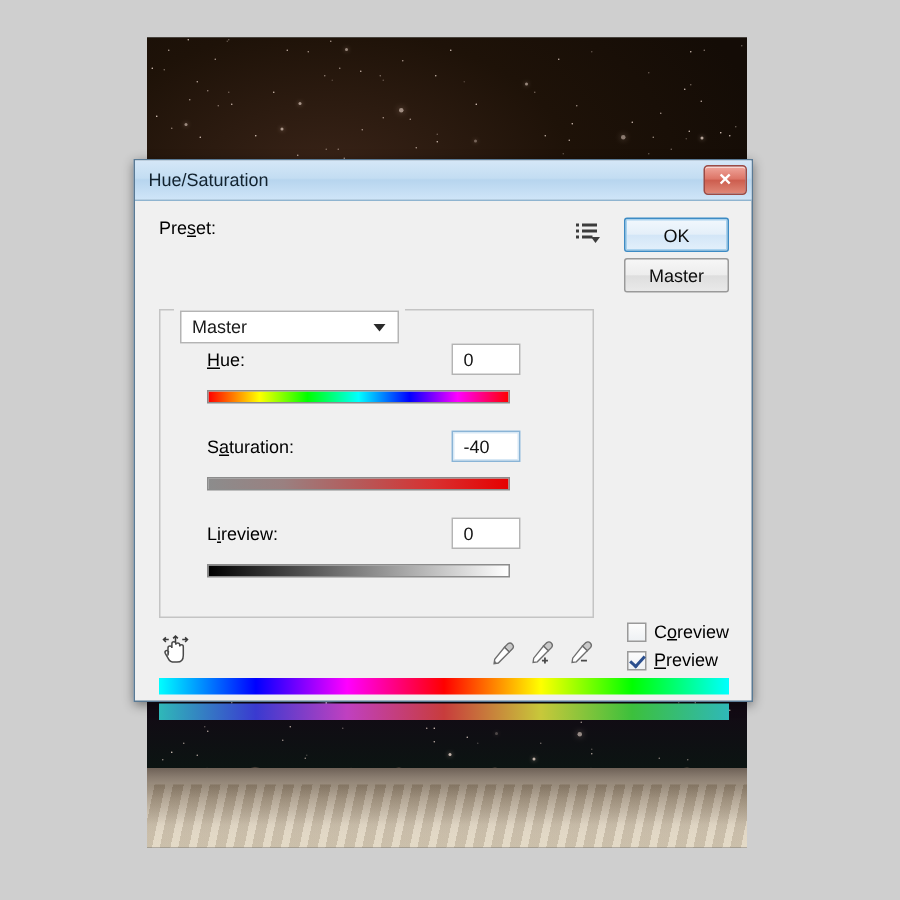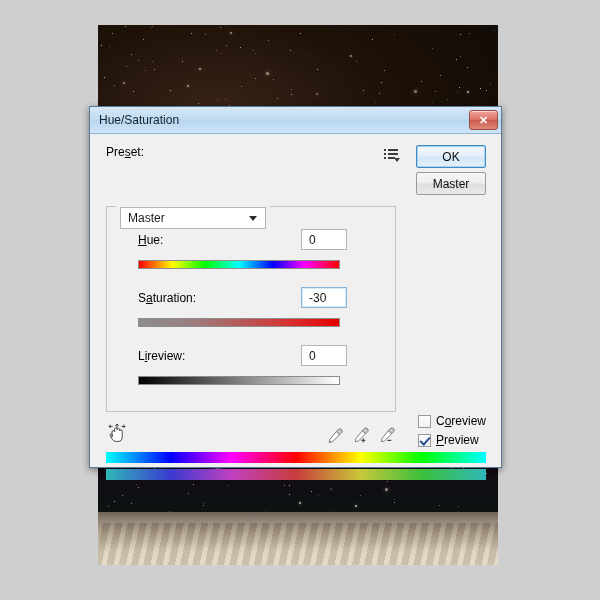--- a/index.html
+++ b/index.html
@@ -702,21 +702,21 @@
         <span class="cval">Master</span>
         <span class="arrow"></span>
       </div>
 
       <div id="sliders-host">
           <span class="slider-label" style="left: 48px; top: 99px;"><span></span><span class="u">H</span><span>ue:</span></span>
           <div class="numfield" style="left: 211px; top: 95px;">0</div>
           <div class="track" style="left: 48px; top: 126px; background: linear-gradient(90deg, rgb(255, 0, 0) 0%, rgb(255, 255, 0) 17%, rgb(0, 255, 0) 33%, rgb(0, 255, 255) 50%, rgb(0, 0, 255) 67%, rgb(255, 0, 255) 83%, rgb(255, 0, 0) 100%);"></div>
           <div class="thumb" style="left: 143px; top: 137px;"></div>
           <span class="slider-label" style="left: 48px; top: 157px;"><span>S</span><span class="u">a</span><span>turation:</span></span>
-          <div class="numfield focused" style="left: 211px; top: 153px;">-30</div>
+          <div class="numfield focused" style="left: 211px; top: 153px;">-40</div>
           <div class="track" style="left: 48px; top: 184px; background: linear-gradient(90deg, rgb(140, 140, 140) 0%, rgb(154, 128, 128) 25%, rgb(181, 90, 90) 50%, rgb(216, 48, 48) 75%, rgb(230, 0, 0) 100%);"></div>
           <div class="thumb" style="left: 103px; top: 195px;"></div>
           <span class="slider-label" style="left: 48px; top: 215px;"><span>L</span><span class="u">i</span><span>review:</span></span>
           <div class="numfield" style="left: 211px; top: 211px;">0</div>
           <div class="track" style="left: 48px; top: 242px; background: linear-gradient(90deg, rgb(0, 0, 0) 0%, rgb(128, 128, 128) 50%, rgb(255, 255, 255) 100%);"></div>
           <div class="thumb" style="left: 143px; top: 253px;"></div>
         </div>
 
       <div id="hand-tool-button">
         <svg width="22" height="22" viewBox="0 0 22 22">

